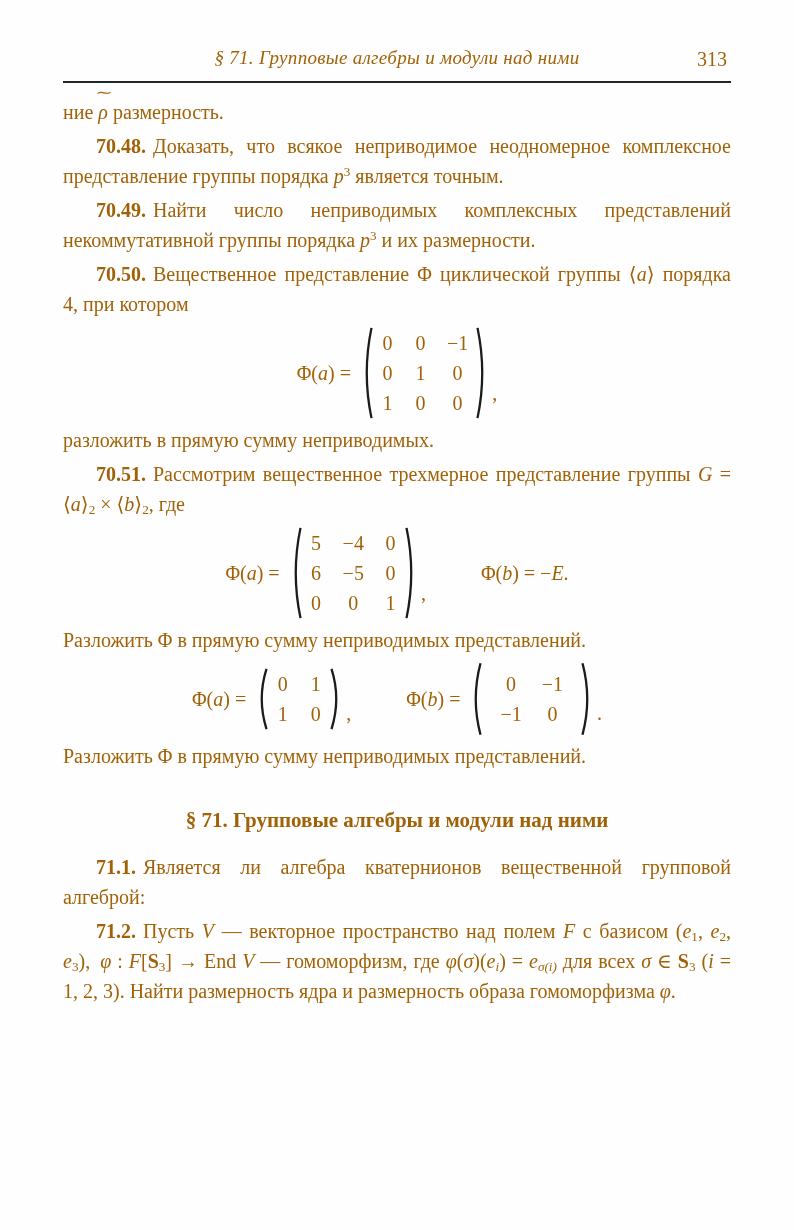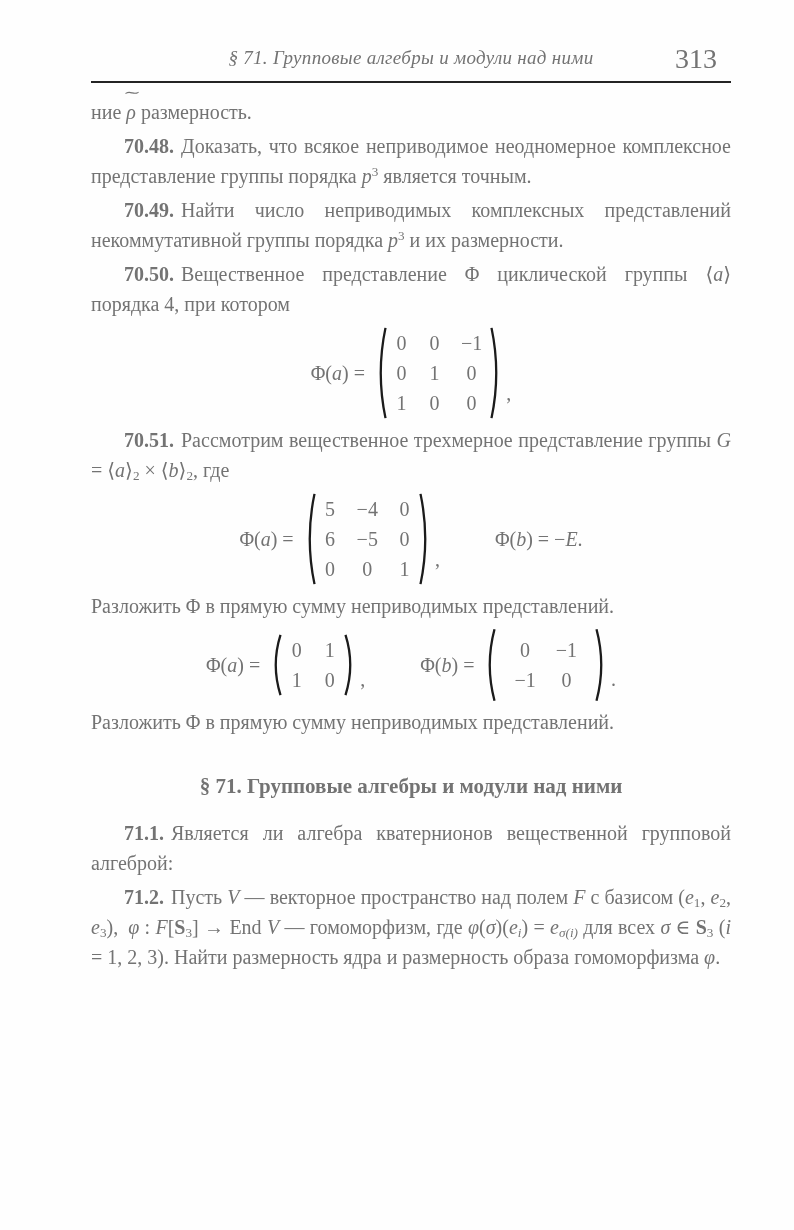--- a/index.html
+++ b/index.html
@@ -1,26 +1,26 @@
 <!DOCTYPE html>
 <html lang="ru"><head>
 <meta charset="utf-8">
 <style>
   html,body { margin:0; padding:0; background:#ffffff; }
   .page {
     position:relative; width:794px; height:1230px; box-sizing:border-box;
     margin:0 auto; background:#fefefe; overflow:hidden;
-    padding:46px 63px 0 91px;
+    padding:46px 63px 0 63px;
     font-family:"Liberation Serif","DejaVu Serif",serif;
-    font-size:20px; line-height:30px; color:#737373;
+    font-size:20px; line-height:30px; color:#a16207;
   }
   
   .running-head { position:relative; padding-bottom:11px; border-bottom:2px solid #242424; }
   .rh-title { display:block; text-align:center; font-style:italic; font-size:19px; line-height:24px; letter-spacing:.3px; }
-  .rh-page { position:absolute; right:14px; top:-2px; font-size:28px; font-style:normal; }
+  .rh-page { position:absolute; right:4px; top:-2px; font-size:20px; font-style:normal; }
 
   p { margin:0; }
   .cont-line { margin-top:14px; text-align:justify; }
   .prob { margin-top:4px; text-align:justify; text-indent:33px; }
   .tail { margin-top:4px; text-align:justify; text-indent:0; }
   .pnum { font-weight:bold; margin-right:7px; }
 
   .it  { font-style:italic; }
   .bs  { font-weight:bold; }
   sub, sup { font-size:66%; line-height:0; }
@@ -90,20 +90,21 @@
             <span class="c">0</span>
           </span>
         <svg class="paren" viewBox="0 0 13 100" preserveAspectRatio="none">
             <path d="M1.5 3 Q11 50 1.5 97" fill="none" stroke="#1b1b1b" stroke-width="2.3" vector-effect="non-scaling-stroke"></path>
           </svg>
       </span>
       <span class="punct py20">,</span>
     </span>
   </div>
 
+  <p class="tail">разложить в прямую сумму неприводимых.</p>
 
   <p class="prob"><span class="pnum">70.51.</span><span><span>Рассмотрим вещественное трехмерное представление группы </span><span class="it">G</span><span> = ⟨</span><span class="it">a</span><span>⟩</span><sub>2</sub><span> × ⟨</span><span class="it">b</span><span>⟩</span><sub>2</sub><span>, где</span></span></p>
 
   <div class="display">
     <span class="eq">
       <span class="lhs"><span>Φ(</span><span class="it">a</span><span>) = </span></span>
       <span class="mat mat3">
         <svg class="paren" viewBox="0 0 13 100" preserveAspectRatio="none">
             <path d="M11.5 3 Q2 50 11.5 97" fill="none" stroke="#1b1b1b" stroke-width="2.3" vector-effect="non-scaling-stroke"></path>
           </svg>

